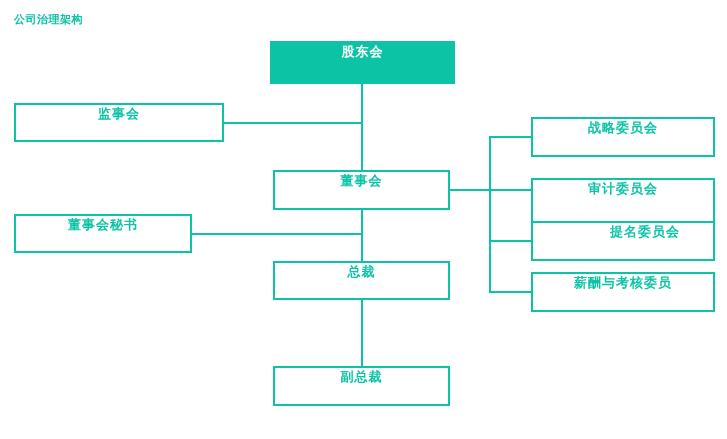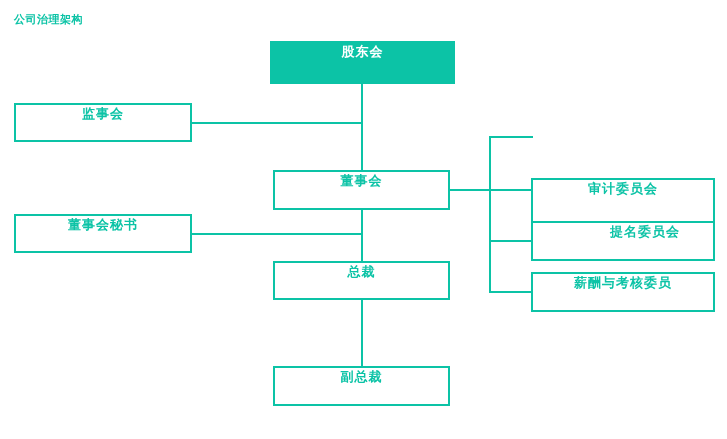--- a/index.html
+++ b/index.html
@@ -59,40 +59,43 @@
   <div class="line" style="left:450px; top:189px; width:83px;  height:2px;"></div>
   <div class="line" style="left:489px; top:137px; width:2px;  height:156px;"></div>
   <div class="line" style="left:489px; top:136px; width:44px; height:2px;"></div>
   <div class="line" style="left:489px; top:240px; width:44px; height:2px;"></div>
   <div class="line" style="left:489px; top:291px; width:44px; height:2px;"></div>
 
   <div class="node filled" style="left:270px; top:41px; width:185px; height:43px;">
     <span>股东会</span>
   </div>
 
-  <div class="node" style="left:14px; top:103px; width:178px; height:39px;">
+  <div class="node" style="left:14px; top:103px; width:210px; height:39px;">
     <span>监事会</span>
   </div>
 
   <div class="node" style="left:273px; top:170px; width:177px; height:40px;">
     <span>董事会</span>
   </div>
 
   <div class="node" style="left:273px; top:261px; width:177px; height:39px;">
     <span>总裁</span>
   </div>
 
   <div class="node" style="left:14px; top:214px; width:178px; height:39px;">
     <span>董事会秘书</span>
   </div>
 
   <div class="node" style="left:273px; top:366px; width:177px; height:40px;">
     <span>副总裁</span>
   </div>
 
+  <div class="node" style="left:531px; top:117px; width:184px; height:40px;">
+    <span>战略委员会</span>
+  </div>
 
   <div class="node" style="left:531px; top:178px; width:184px; height:55px;">
     <span>审计委员会</span>
   </div>
 
   <div class="node" style="left:531px; top:221px; width:184px; height:40px;padding-left:44px;">
     <span>提名委员会</span>
   </div>
 
   <div class="node" style="left:531px; top:272px; width:184px; height:40px;">

